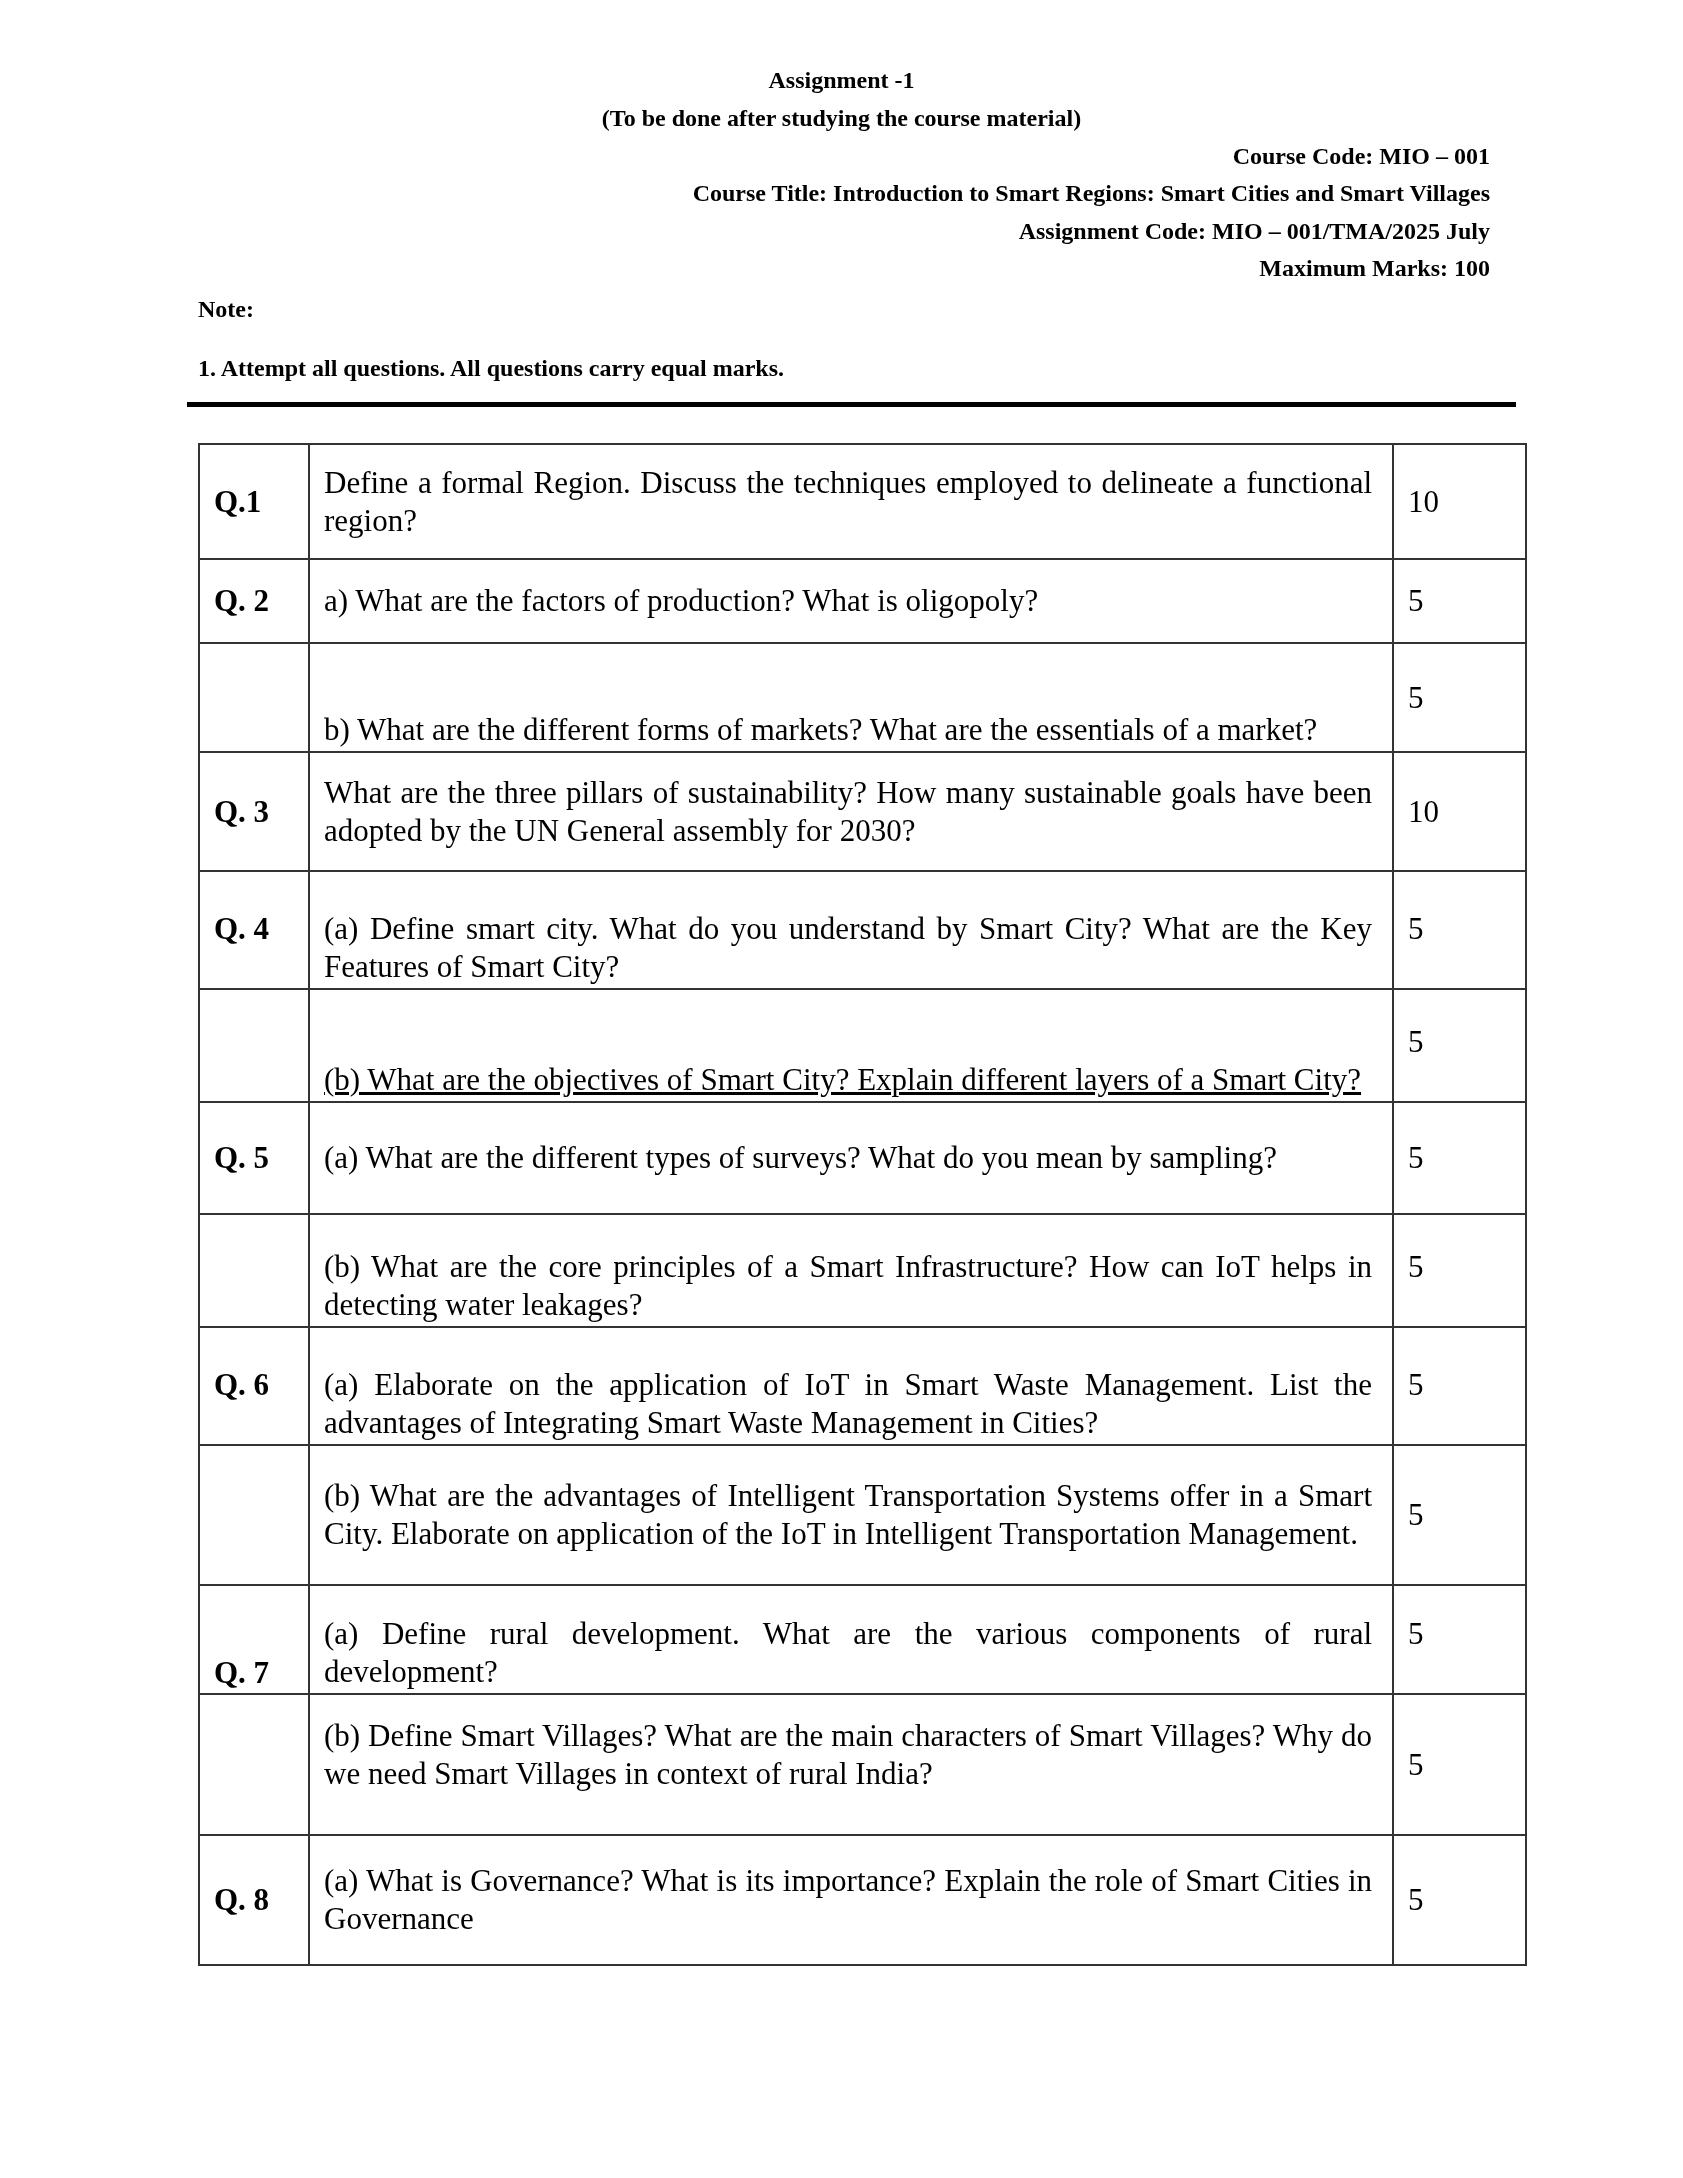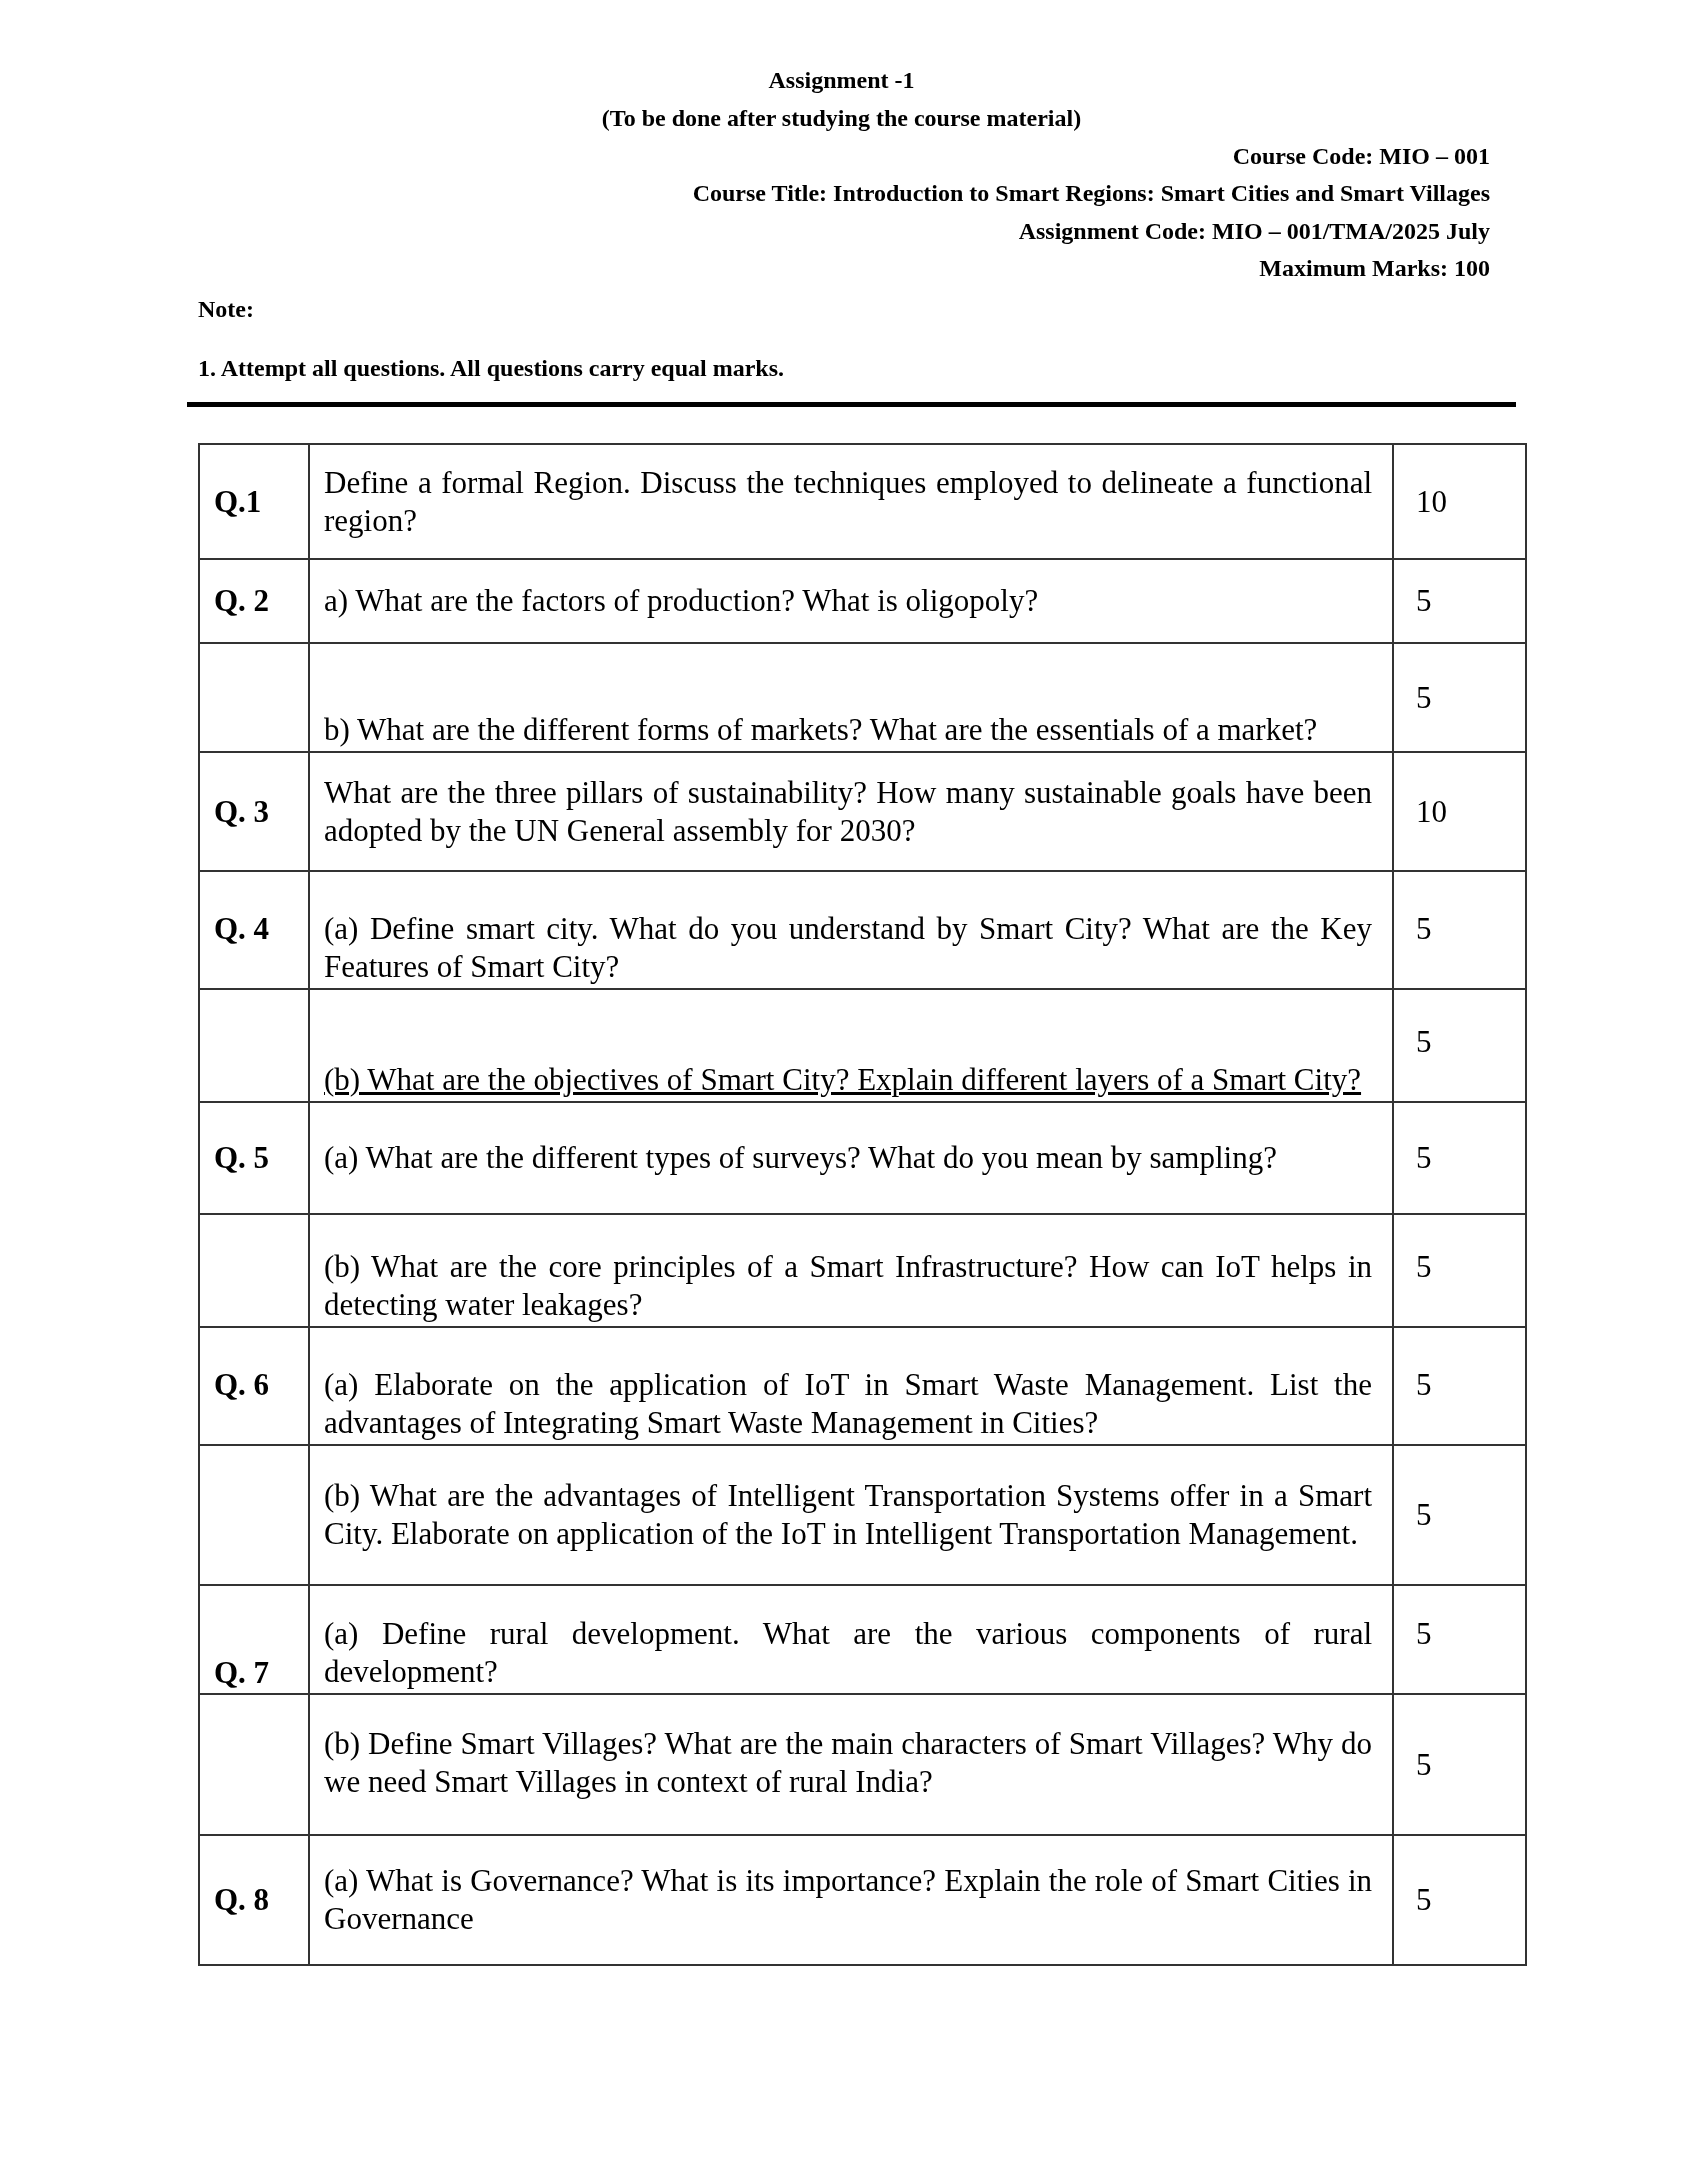--- a/index.html
+++ b/index.html
@@ -6,21 +6,21 @@
   body { width: 1683px; height: 2178px; position: relative; overflow: hidden;
          font-family: "Liberation Serif", "DejaVu Serif", serif; color: #000; }
   .hdr { position: absolute; font-weight: bold; font-size: 24px; line-height: 38px; white-space: nowrap; }
   .center { left: 0; width: 1683px; text-align: center; }
   .right { right: 193px; text-align: right; }
   .rule { position: absolute; left: 187px; width: 1329px; top: 402px; height: 5px; background: #000; }
   table.qt { position: absolute; left: 198px; top: 443px; border-collapse: collapse; width: 1291px; table-layout: fixed; }
   table.qt td { border: 2px solid #333; vertical-align: middle; font-size: 31px; line-height: 38px; }
   td.qno { width: 110px; font-weight: bold; padding-left: 14px; box-sizing: border-box; }
   td.qtext { width: 1048px; padding: 0 20px 0 14px; text-align: justify; }
-  td.marks { width: 133px; padding-left: 22px; box-sizing: border-box; }
+  td.marks { width: 133px; padding-left: 14px; box-sizing: border-box; }
 </style>
 </head>
 <body>
 
 <div>
   <div class="hdr center" style="top:61px;">Assignment -1</div>
   <div class="hdr center" style="top:99px;">(To be done after studying the course material)</div>
   <div class="hdr right" style="top:137px;">Course Code: MIO – 001</div>
   <div class="hdr right" style="top:174px;">Course Title: Introduction to Smart Regions: Smart Cities and Smart Villages</div>
   <div class="hdr right" style="top:212px;">Assignment Code: MIO – 001/TMA/2025 July</div>
@@ -84,21 +84,21 @@
       <td class="qtext">(b) What are the advantages of Intelligent Transportation Systems offer in a Smart City. Elaborate on application of the IoT in Intelligent Transportation Management.</td>
       <td class="marks">5</td>
     </tr>
     <tr style="height:109px;">
       <td class="qno" style="vertical-align:bottom; ">Q. 7</td>
       <td class="qtext" style="vertical-align:bottom; padding-bottom:2px;">(a) Define rural development. What are the various components of rural development?</td>
       <td class="marks" style="vertical-align:bottom; padding-bottom:40px;">5</td>
     </tr>
     <tr style="height:141px;">
       <td class="qno"></td>
-      <td class="qtext" style="vertical-align:top; padding-top:30px;">(b) Define Smart Villages? What are the main characters of Smart Villages? Why do we need Smart Villages in context of rural India?</td>
+      <td class="qtext" style="vertical-align:top; padding-top:22px;">(b) Define Smart Villages? What are the main characters of Smart Villages? Why do we need Smart Villages in context of rural India?</td>
       <td class="marks">5</td>
     </tr>
     <tr style="height:130px;">
       <td class="qno">Q. 8</td>
       <td class="qtext">(a) What is Governance? What is its importance? Explain the role of Smart Cities in Governance</td>
       <td class="marks">5</td>
     </tr>
   </tbody>
 </table>
 

